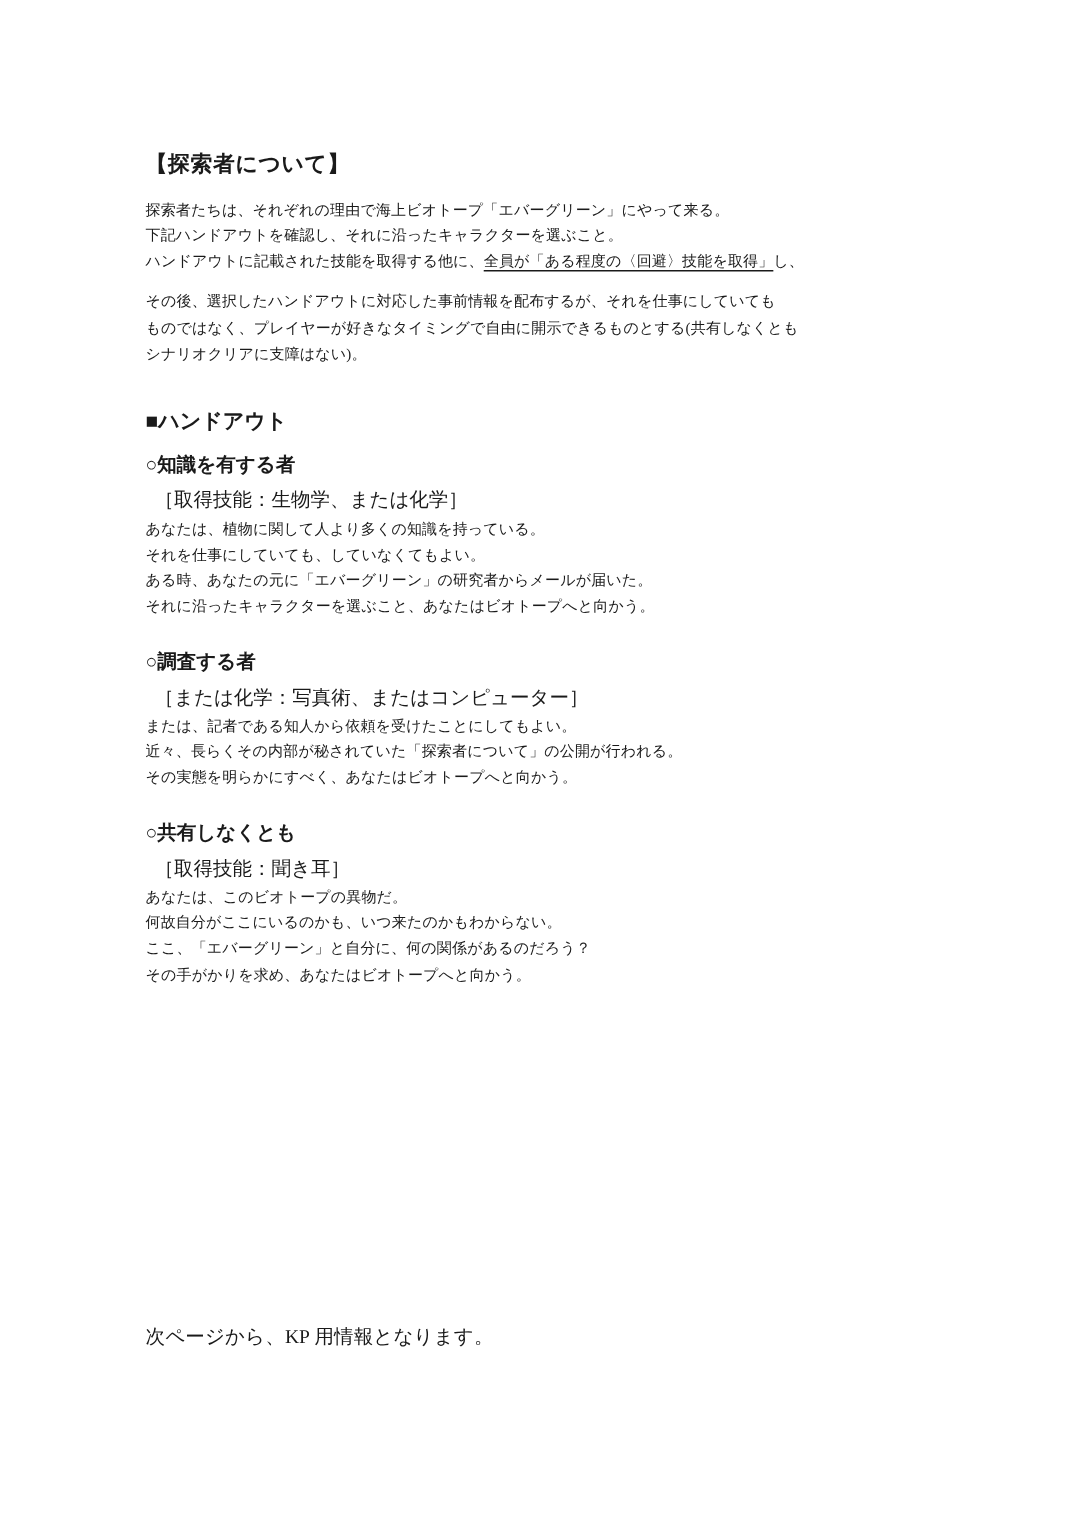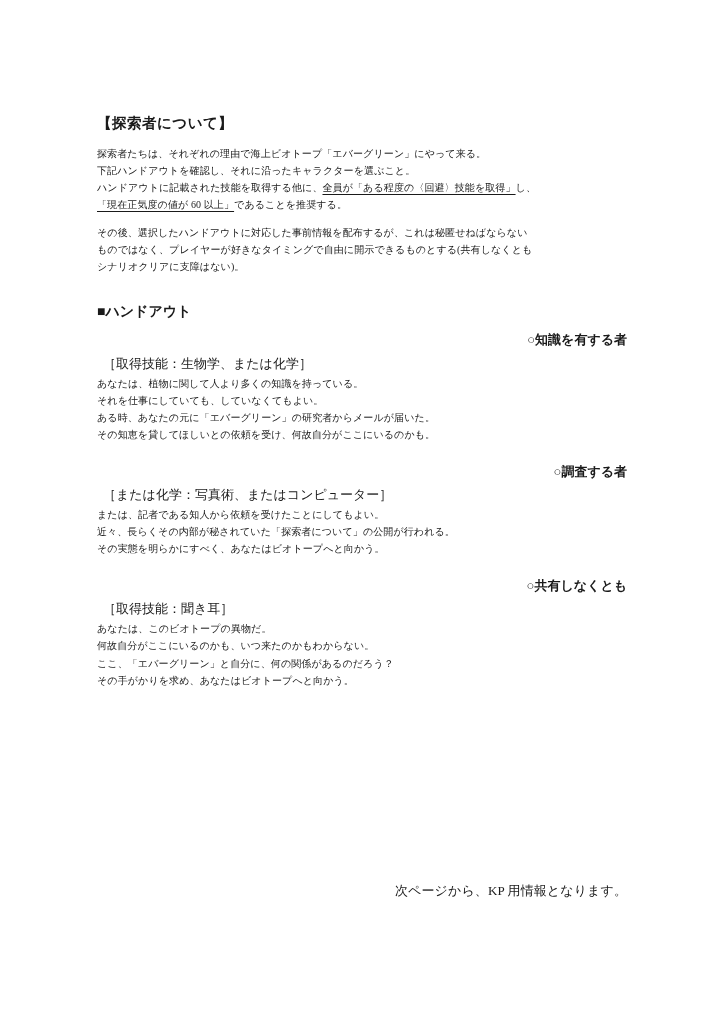--- a/index.html
+++ b/index.html
@@ -18,21 +18,21 @@
   .page {
     position: absolute;
     left: 0; top: 0;
     width: 724px;
     height: 1024px;
     background: #fff;
   }
   .content {
     position: absolute;
     left: 97px;
-    top: 113px;
+    top: 100px;
     width: 530px;
   }
   .heading-bracket {
     font-weight: bold;
     font-size: 14.5px;
     letter-spacing: 0.5px;
     margin: 0 0 10px 0;
     line-height: 1.5;
   }
   p.para {
@@ -48,21 +48,20 @@
     font-weight: bold;
     font-size: 14px;
     margin: 26px 0 6px 0;
     line-height: 1.6;
   }
   .sub-head {
     font-weight: bold;
     font-size: 13px;
     margin: 0 0 1px 0;
     line-height: 1.7;
-    text-align: right;
   }
   .skill-line {
     font-size: 13px;
     line-height: 1.72;
     margin: 0 0 0 6px;
   }
   .gap {
     height: 17px;
   }
   .gap-small {
@@ -70,59 +69,58 @@
   }
   .underline {
     text-decoration: underline;
     text-underline-offset: 3px;
   }
   .footer-note {
     position: absolute;
     left: 97px;
     top: 880px;
     width: 530px;
-    text-align: right;
+    text-align: left;
     font-size: 13px;
     line-height: 1.7;
     letter-spacing: 0.1px;
   }
 </style>
 </head>
 <body>
 
 <div class="page">
 
   <div class="content">
 
     <div class="heading-bracket">【探索者について】</div>
 
     <div class="block">
       <p class="para">探索者たちは、それぞれの理由で海上ビオトープ「エバーグリーン」にやって来る。</p>
       <p class="para">下記ハンドアウトを確認し、それに沿ったキャラクターを選ぶこと。</p>
       <p class="para"><span>ハンドアウトに記載された技能を取得する他に、</span><span class="underline">全員が「ある程度の〈回避〉技能を取得」</span><span>し、</span></p>
-      <p class="para"><span class="underline">「現在正気度の値が 60 以上」</span><span>であることを推奨する。</span></p>
     </div>
 
     <div class="gap-small"></div>
 
     <div class="block">
-      <p class="para">その後、選択したハンドアウトに対応した事前情報を配布するが、これは秘匿せねばならない</p>
+      <p class="para">その後、選択したハンドアウトに対応した事前情報を配布するが、それを仕事にしていても</p>
       <p class="para">ものではなく、プレイヤーが好きなタイミングで自由に開示できるものとする(共有しなくとも</p>
       <p class="para">シナリオクリアに支障はない)。</p>
     </div>
 
     <div class="section-mark">■ハンドアウト</div>
 
     <div class="block">
       <div class="sub-head">○知識を有する者</div>
       <p class="skill-line">［取得技能：生物学、または化学］</p>
       <p class="para">あなたは、植物に関して人より多くの知識を持っている。</p>
       <p class="para">それを仕事にしていても、していなくてもよい。</p>
       <p class="para">ある時、あなたの元に「エバーグリーン」の研究者からメールが届いた。</p>
-      <p class="para">その知恵を貸してほしいとの依頼を受け、何故自分がここにいるのかも。</p>
+      <p class="para">それに沿ったキャラクターを選ぶこと、あなたはビオトープへと向かう。</p>
     </div>
 
     <div class="gap"></div>
 
     <div class="block">
       <div class="sub-head">○調査する者</div>
       <p class="skill-line">［または化学：写真術、またはコンピューター］</p>
       <p class="para">または、記者である知人から依頼を受けたことにしてもよい。</p>
       <p class="para">近々、長らくその内部が秘されていた「探索者について」の公開が行われる。</p>
       <p class="para">その実態を明らかにすべく、あなたはビオトープへと向かう。</p>

